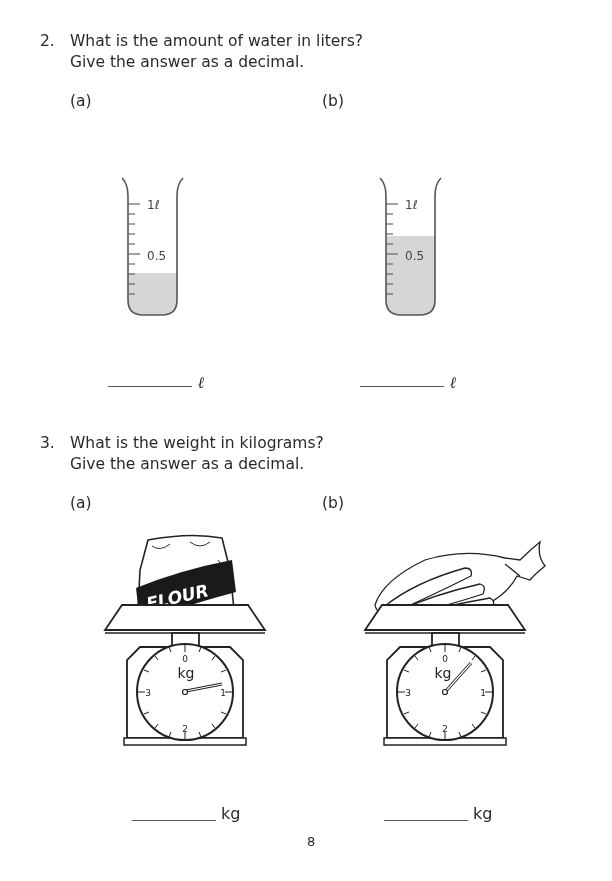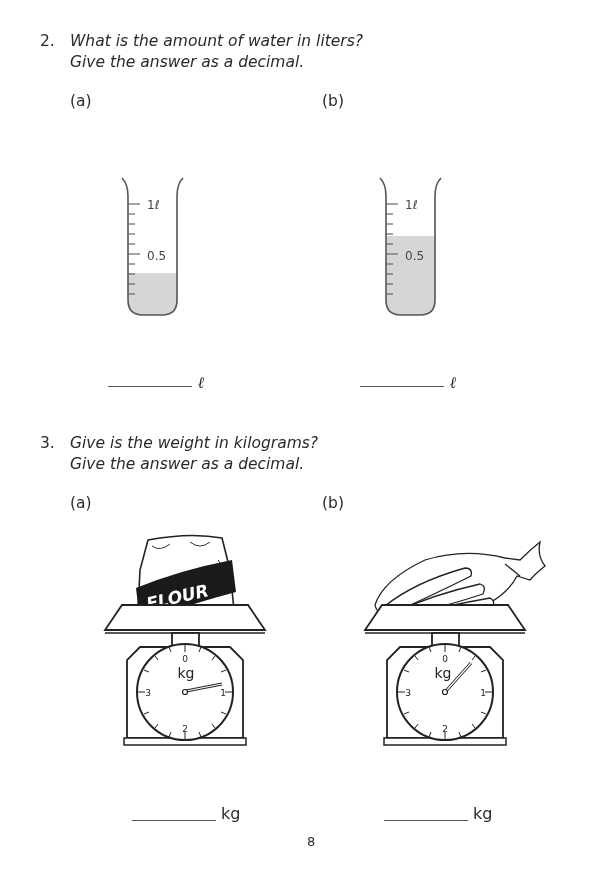--- a/index.html
+++ b/index.html
@@ -2,21 +2,21 @@
 <html><head>
 <meta charset="utf-8">
 <style>
   html, body { margin: 0; padding: 0; }
   body {
     width: 612px; height: 881px; background: #ffffff; position: relative;
     font-family: "DejaVu Sans", "Liberation Sans", sans-serif; color: #2a2a2a; overflow: hidden;
   }
   .q { position: absolute; font-size: 15.5px; line-height: 22px; }
   .q .num { position: absolute; left: 0; top: 0; }
-  .q .txt { position: absolute; left: 30px; top: 0; white-space: nowrap; font-style: italic; }
+  .q .txt { position: absolute; left: 30px; top: 0; white-space: nowrap; }
   .part { position: absolute; font-size: 15.5px; }
   .abs { position: absolute; }
   .ansline { position: absolute; border-top: 1.3px solid #555; }
   .unit { position: absolute; font-size: 16px; }
   .liter { font-family: "DejaVu Serif", serif; font-style: italic; font-weight: bold; }
   .pagenum { position: absolute; font-size: 13px; left: 307px; top: 834px; }
   svg text { font-family: "DejaVu Sans", sans-serif; }
 </style>
 </head>
 <body>
@@ -67,21 +67,21 @@
   <text x="29" y="88" font-size="12" fill="#444">0.5</text>
 </svg>
 
 <div class="ansline" style="left:108px; top:386px; width:84px;"></div>
 <span class="unit liter" style="left:198px; top:373px;">ℓ</span>
 <div class="ansline" style="left:360px; top:386px; width:84px;"></div>
 <span class="unit liter" style="left:450px; top:373px;">ℓ</span>
 
 <div class="q" style="left:40px; top:432px;">
   <span class="num">3.</span>
-  <span class="txt">Give is the weight in kilograms?</span>
+  <span class="txt">What is the weight in kilograms?</span>
   <span class="txt" style="top:21px;">Give the answer as a decimal.</span>
 </div>
 <div class="part" style="left:70px; top:494px;">(a)</div>
 <div class="part" style="left:322px; top:494px;">(b)</div>
 
 <svg class="abs" style="left:100px; top:530px;" width="170" height="225" viewBox="0 0 170 225">
 
   <g>
     <path d="M48 10 Q90 2 122 8 L130 40 L134 80 Q132 88 120 90 L60 92 Q42 92 38 80 L40 40 Z" fill="#fff" stroke="#222" stroke-width="1.6"></path>
     <path d="M52 16 Q60 22 70 14 M90 12 Q100 20 110 12 M118 30 Q124 40 128 36" fill="none" stroke="#333" stroke-width="1"></path>

